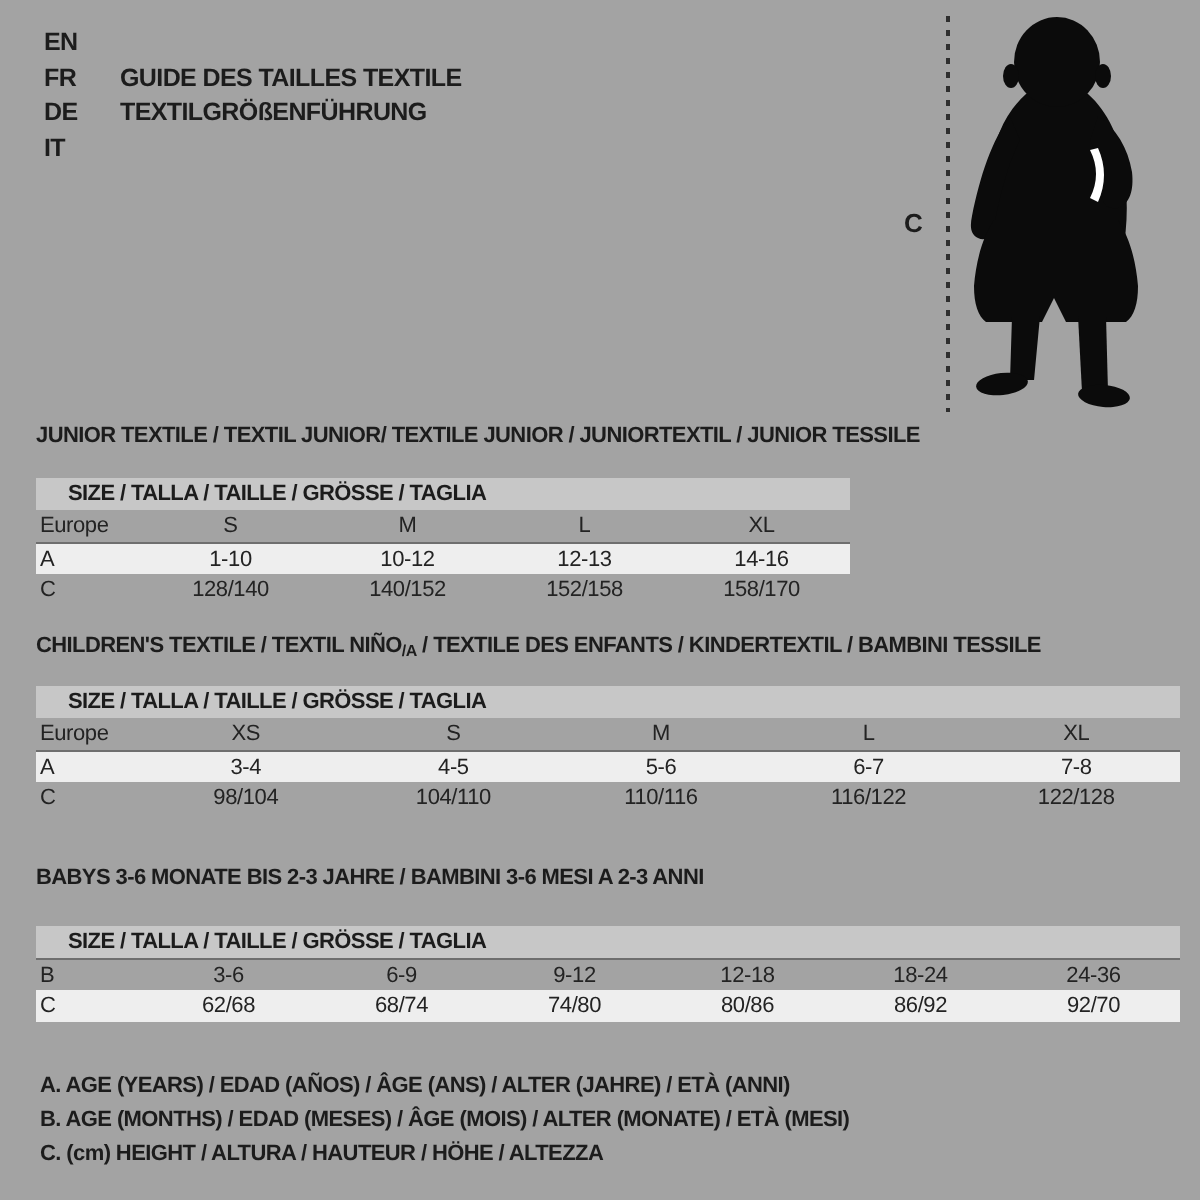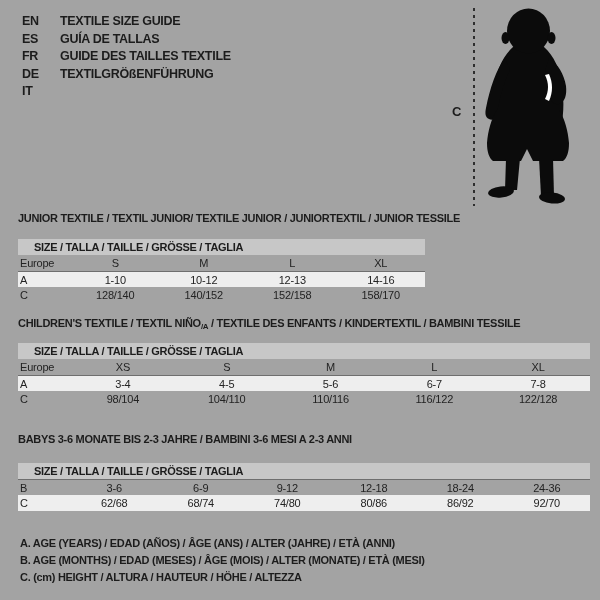--- a/index.html
+++ b/index.html
@@ -41,25 +41,20 @@
   .legend { position:absolute; left:20px; top:535px; font-size:11px; font-weight:bold; letter-spacing:-0.3px; line-height:17px; }
 </style>
 </head>
 <body>
 
 <div class="page">
 
   <div class="lang-block">
     <div class="lang-row">
       <span class="lang-code">EN</span>
-      <span class="lang-label">TEXTILE SIZE GUIDE</span>
-    </div>
-    <div class="lang-row">
-      <span class="lang-code">ES</span>
-      <span class="lang-label">GUÍA DE TALLAS</span>
     </div>
     <div class="lang-row">
       <span class="lang-code">FR</span>
       <span class="lang-label">GUIDE DES TAILLES TEXTILE</span>
     </div>
     <div class="lang-row">
       <span class="lang-code">DE</span>
       <span class="lang-label">TEXTILGRÖßENFÜHRUNG</span>
     </div>
     <div class="lang-row">

